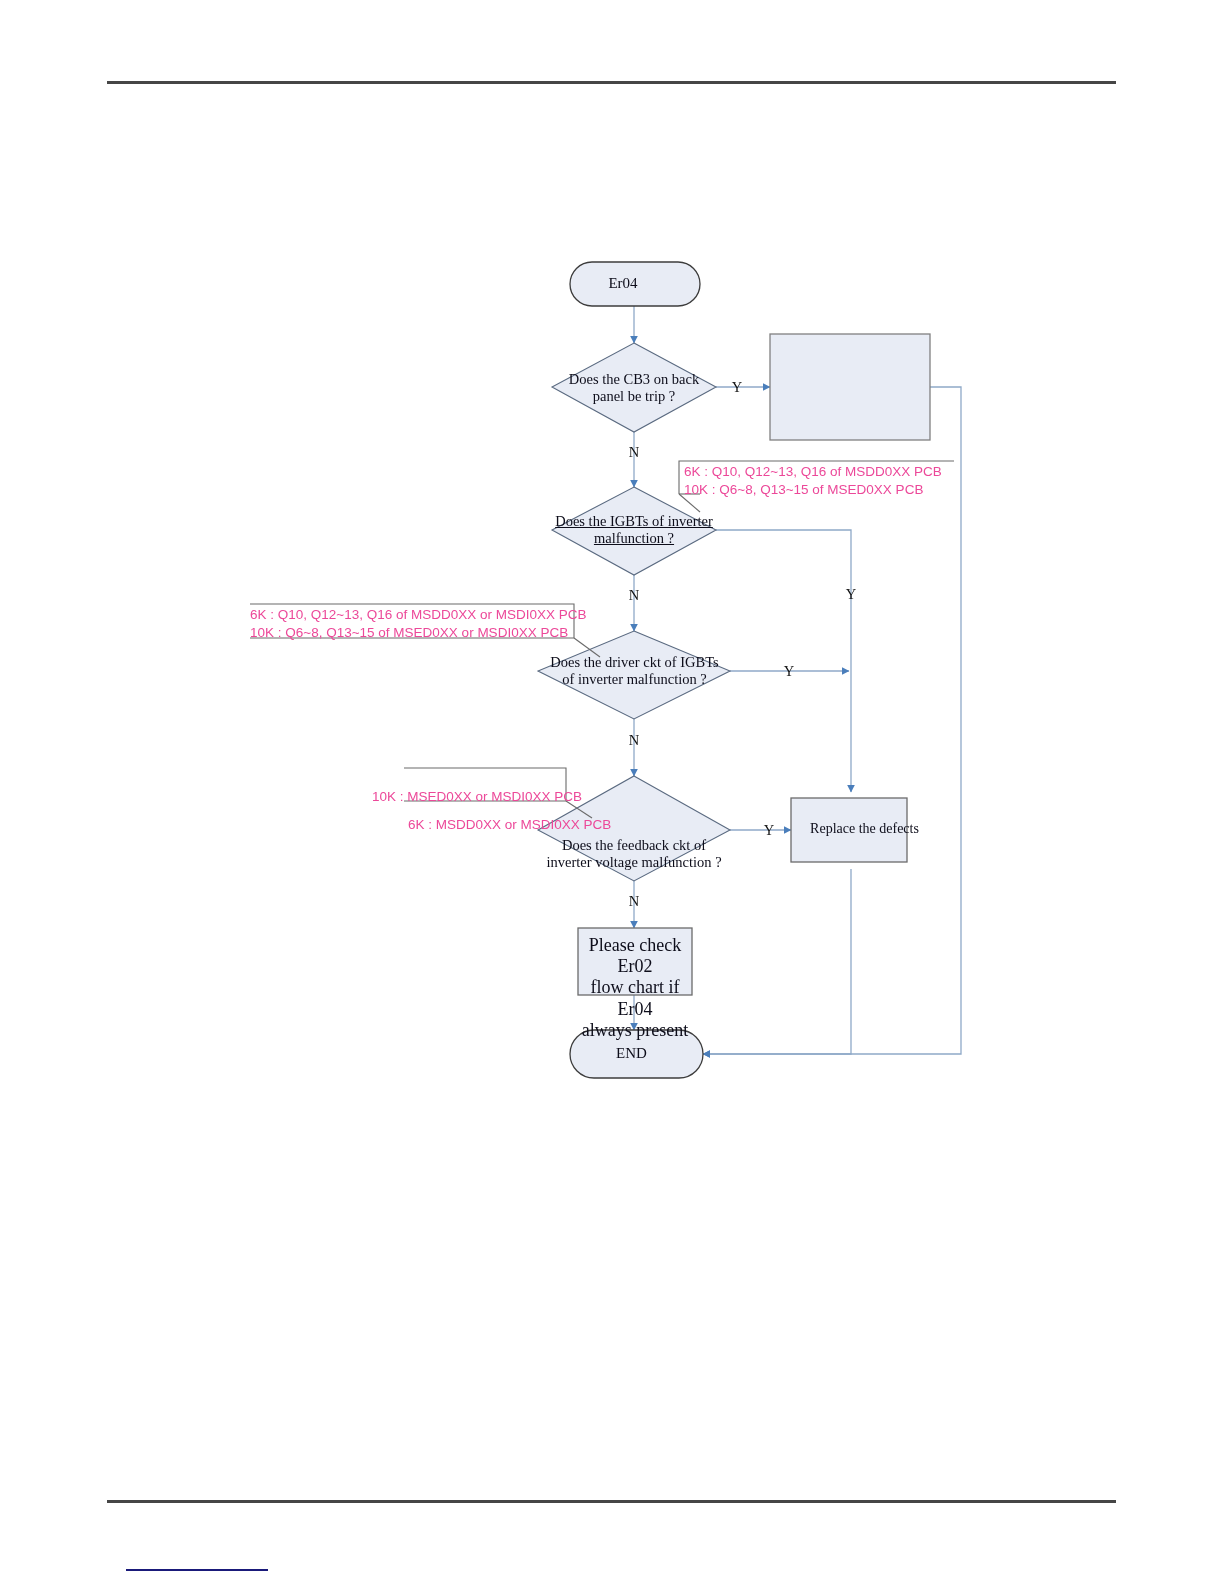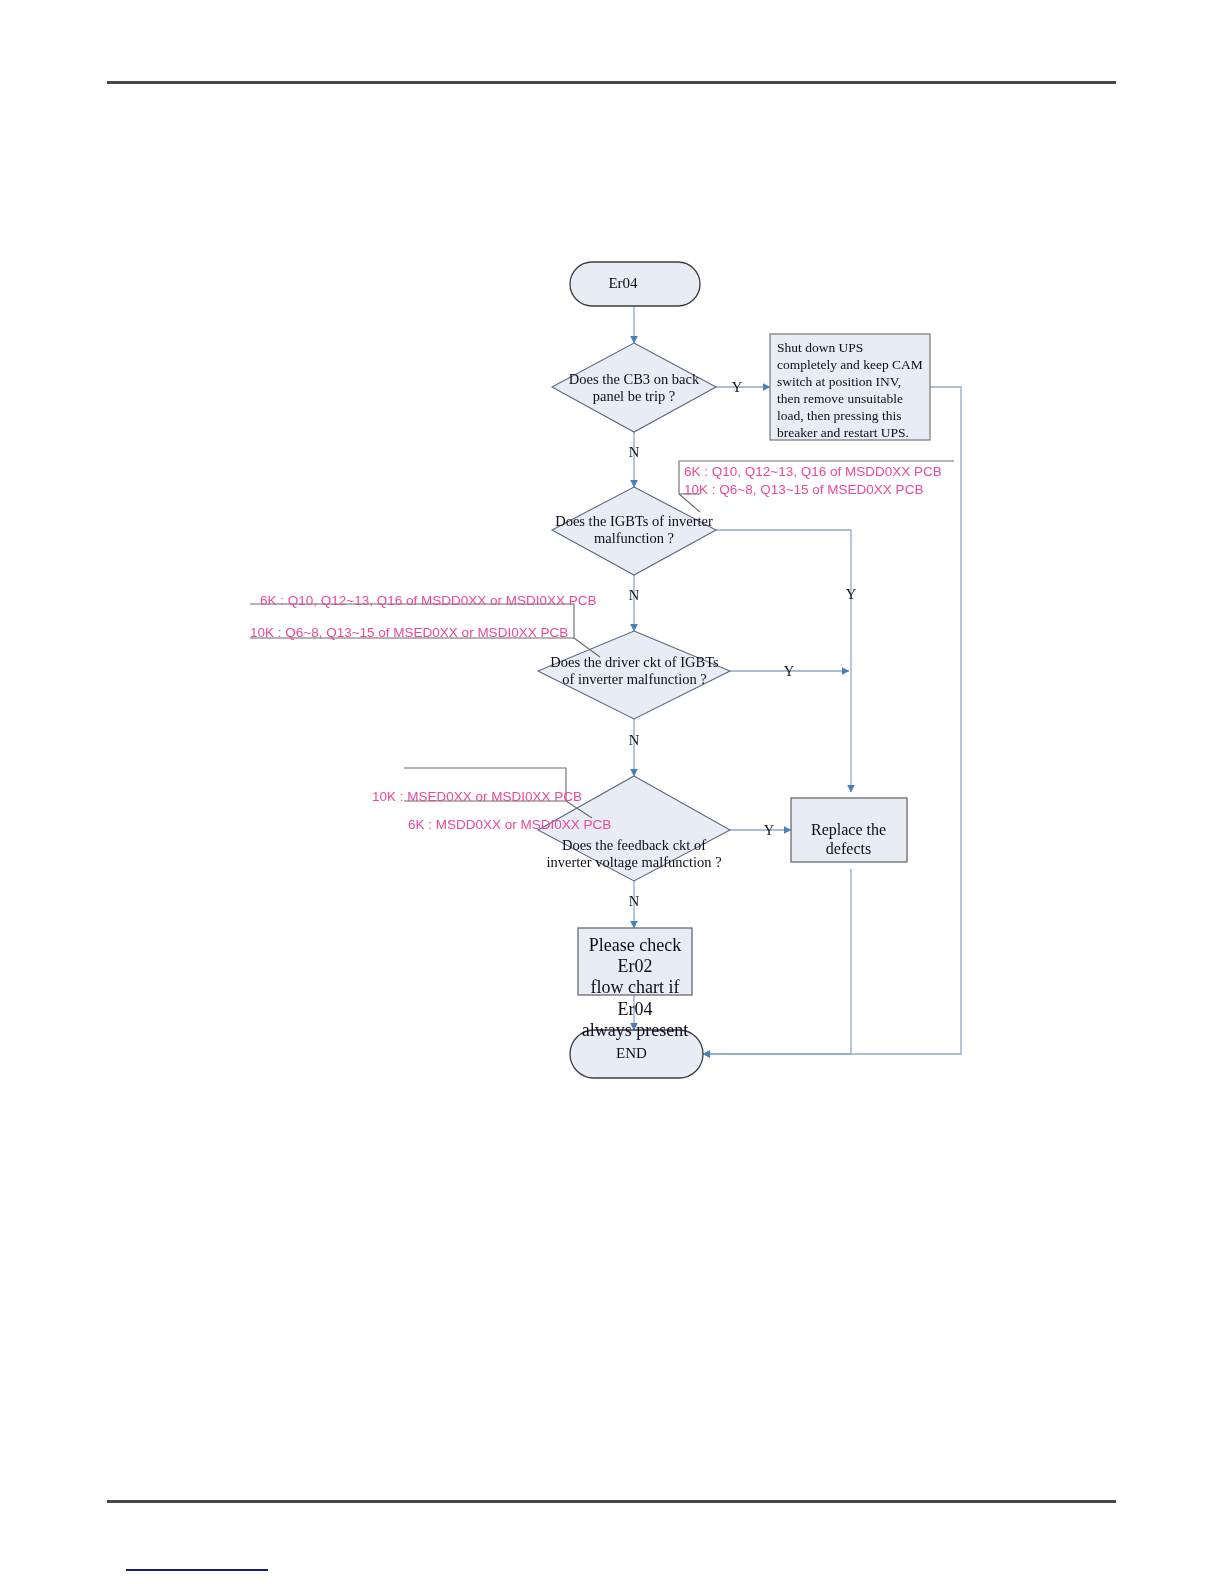--- a/index.html
+++ b/index.html
@@ -145,32 +145,31 @@
         <line x1="566" y1="801" x2="592" y2="818"></line>
       </g>
     </svg>
   </div>
 
   <div class="node-label" style="left:570px; top:275px; width:106px; font-size:15px;">Er04</div>
 
   <div class="node-label" style="left:549px; top:371px; width:170px; font-size:14.5px;">Does the CB3 on back
 panel be trip ?</div>
 
-  <div class="node-label" style="left:777px; top:339px; width:148px; font-size:13.5px; text-align:left; line-height:1.26;">Shut down UPS completely and keep CAM switch at position INV, then remove unsuitable load, then pressing this breaker and restart UPS.</div>
 
-  <div class="node-label" style="left:544px; top:513px; width:180px; font-size:14.5px;">Does the IGBTs of inverter
+  <div class="node-label" style="left:544px; top:513px; width:180px; font-size:14.5px;text-decoration:underline;">Does the IGBTs of inverter
 malfunction ?</div>
 
   <div class="node-label" style="left:542px; top:654px; width:185px; font-size:14.5px;">Does the driver ckt of IGBTs
 of inverter malfunction ?</div>
 
   <div class="node-label" style="left:540px; top:813px; width:188px; font-size:14.5px;margin-top:24px;">Does the feedback ckt of
 inverter voltage malfunction ?</div>
 
-  <div class="node-label" style="left:791px; top:821px; width:115px; font-size:16px;">Replace the defects</div>
+  <div class="node-label" style="left:791px; top:821px; width:115px; font-size:14px;padding-left:16px;">Replace the defects</div>
 
   <div class="node-label" style="left:578px; top:935px; width:114px; font-size:18px;">Please check Er02
 flow chart if Er04
 always present</div>
 
   <div class="node-label" style="left:570px; top:1045px; width:123px; font-size:15px;">END</div>
 
   <div class="edge-label" style="left:728px; top:379px; width:18px;">Y</div>
   <div class="edge-label" style="left:625px; top:444px; width:18px;">N</div>
 
@@ -179,19 +178,19 @@
 
   <div class="edge-label" style="left:780px; top:663px; width:18px;">Y</div>
   <div class="edge-label" style="left:625px; top:732px; width:18px;">N</div>
 
   <div class="edge-label" style="left:760px; top:822px; width:18px;">Y</div>
   <div class="edge-label" style="left:625px; top:893px; width:18px;">N</div>
 
   <div class="callout-text" style="left:684px; top:463px;">6K : Q10, Q12~13, Q16 of MSDD0XX PCB</div>
   <div class="callout-text" style="left:684px; top:481px;">10K : Q6~8, Q13~15 of MSED0XX PCB</div>
 
-  <div class="callout-text" style="left:250px; top:592px;margin-left:10px;">6K : Q10, Q12~13, Q16 of MSDD0XX or MSDI0XX PCB</div>
+  <div class="callout-text" style="left:250px; top:606px;">6K : Q10, Q12~13, Q16 of MSDD0XX or MSDI0XX PCB</div>
   <div class="callout-text" style="left:250px; top:624px;">10K : Q6~8, Q13~15 of MSED0XX or MSDI0XX PCB</div>
 
   <div class="callout-text" style="left:408px; top:770px;margin-top:46px;">6K : MSDD0XX or MSDI0XX PCB</div>
   <div class="callout-text" style="left:372px; top:788px;">10K : MSED0XX or MSDI0XX PCB</div>
 
 </div>
 
 </body></html>

